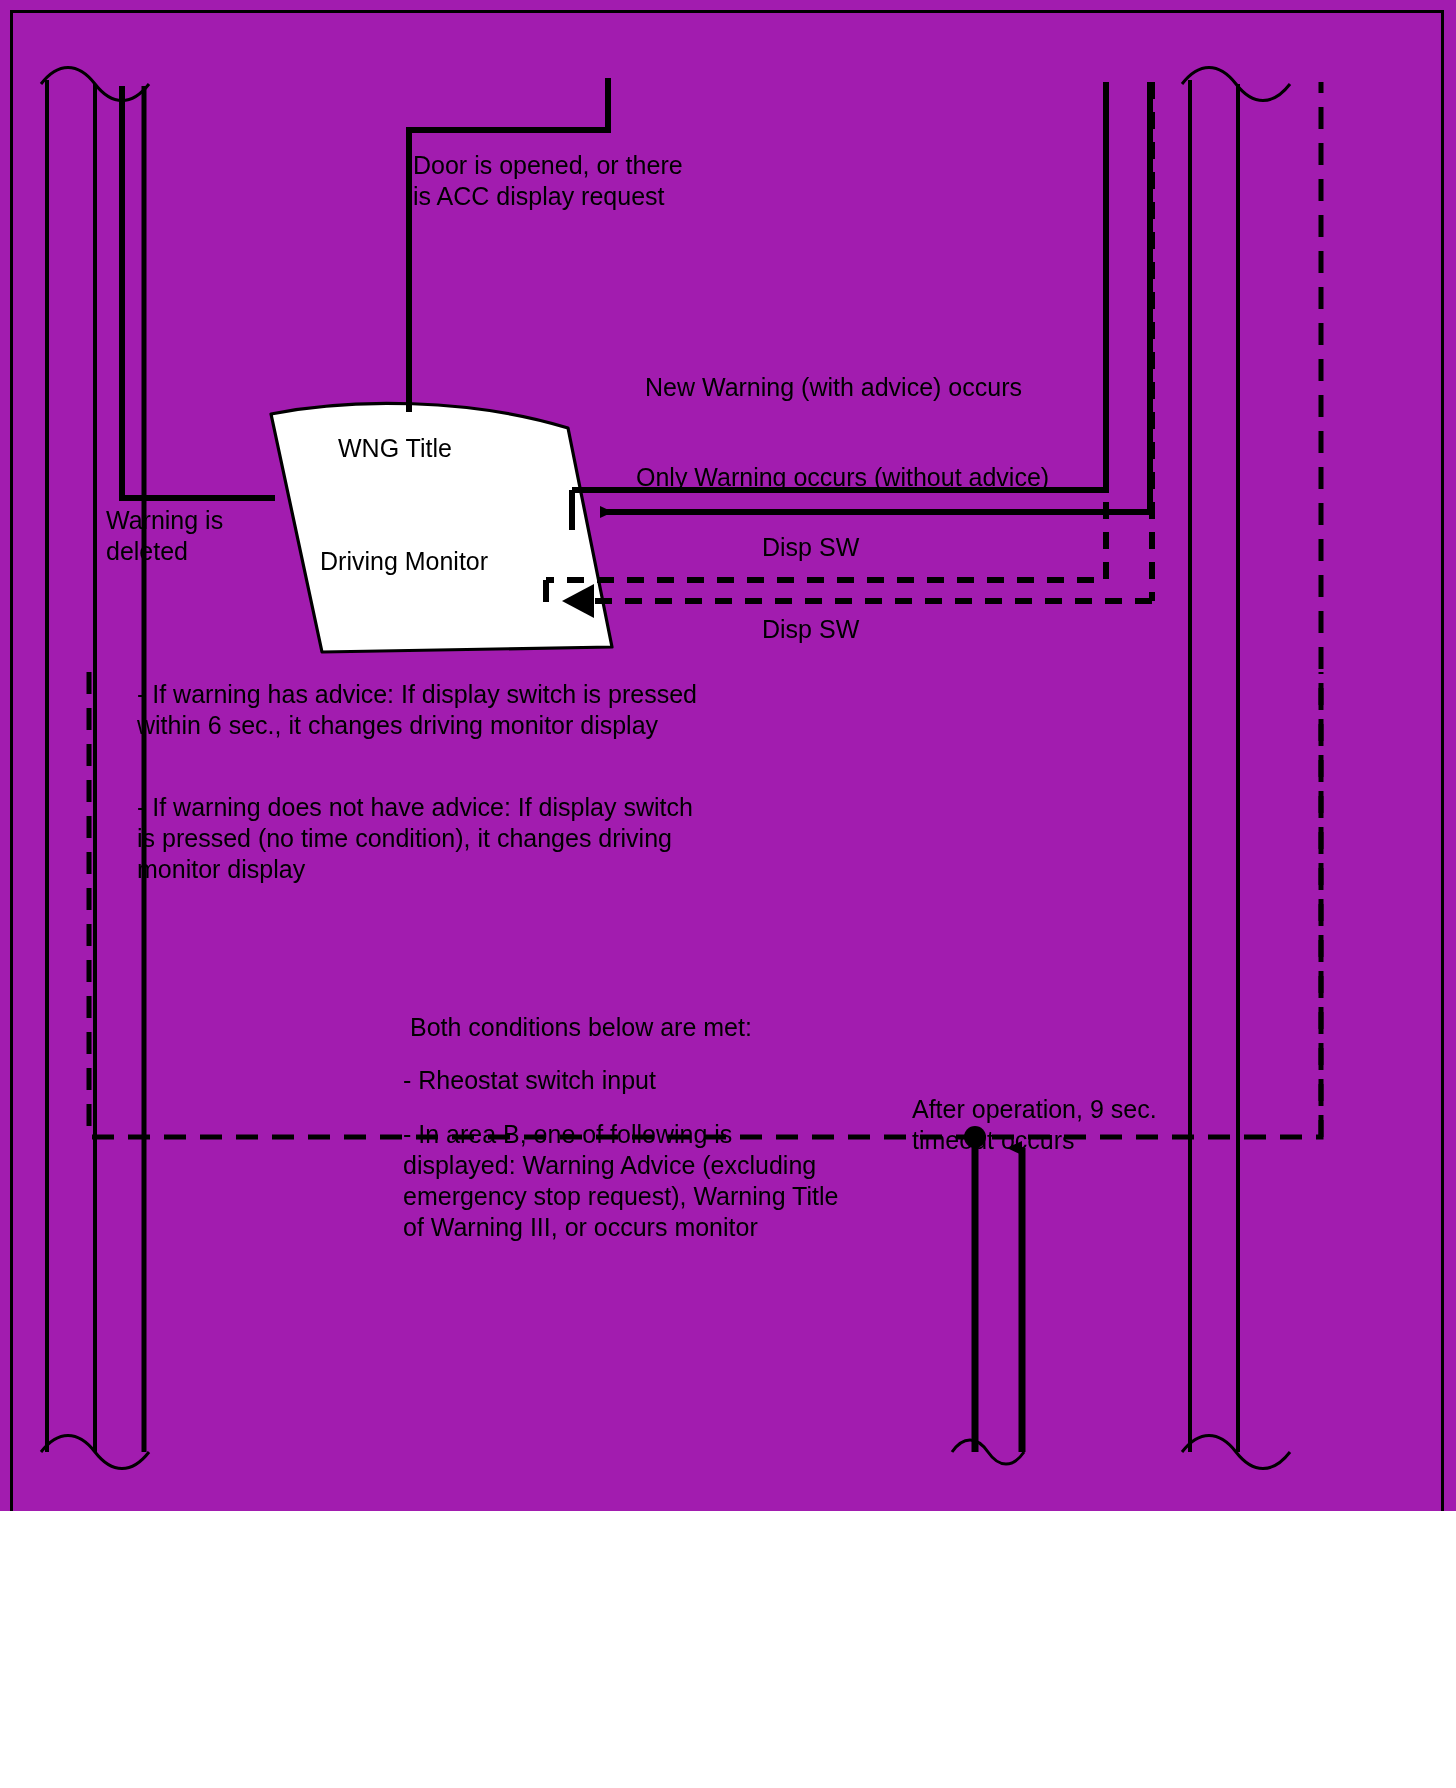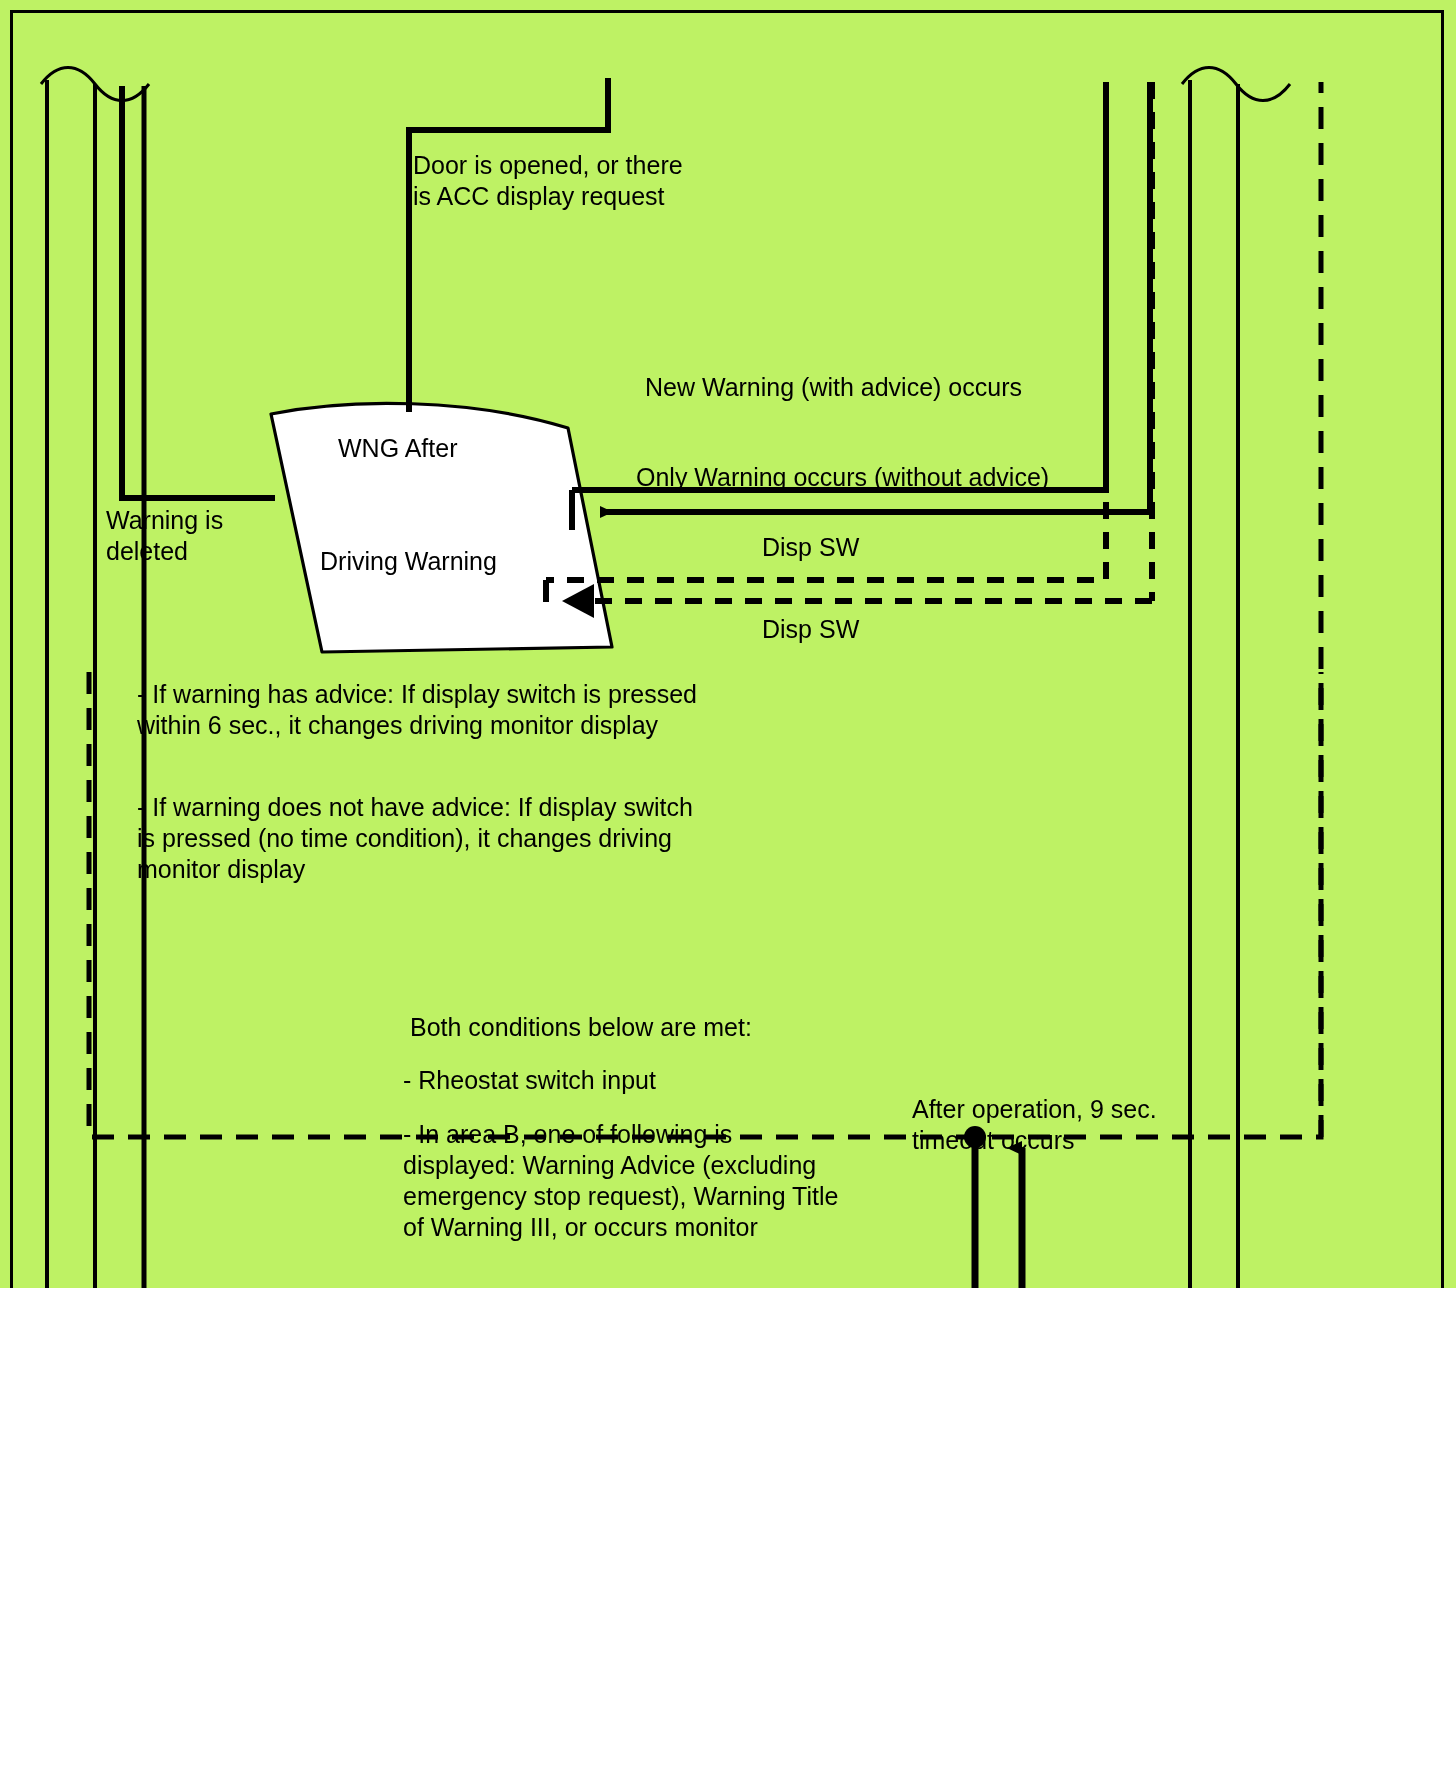--- a/index.html
+++ b/index.html
@@ -7,22 +7,22 @@
     padding: 0;
     background: #ffffff;
   }
   body {
     font-family: "Liberation Sans", sans-serif;
     -webkit-font-smoothing: antialiased;
   }
   #page {
     position: relative;
     width: 1456px;
-    height: 1288px;
-    background: #bef264;
+    height: 1511px;
+    background: #a21caf;
     overflow: hidden;
   }
   #page-border {
     position: absolute;
     left: 10px;
     top: 10px;
     width: 1434px;
     height: 1766px;
     border: 3px solid #000000;
     box-sizing: border-box;
@@ -135,23 +135,23 @@
 
   <div class="lbl" style="left:636px; top:462px;text-align:center;">Only Warning occurs (without advice)</div>
 
   <div class="lbl" style="left:762px; top:532px;">Disp SW</div>
 
   <div class="lbl" style="left:762px; top:614px;">Disp SW</div>
 
   <div class="lbl wrap" style="left:106px; top:505px;">Warning is
 deleted</div>
 
-  <div class="lbl" style="left:338px; top:433px;">WNG After</div>
+  <div class="lbl" style="left:338px; top:433px;">WNG Title</div>
 
-  <div class="lbl" style="left:320px; top:546px;">Driving Warning</div>
+  <div class="lbl" style="left:320px; top:546px;">Driving Monitor</div>
 
   <div class="lbl wrap" style="left:137px; top:679px;">- If warning has advice: If display switch is pressed
 within 6 sec., it changes driving monitor display</div>
 
   <div class="lbl" style="left:410px; top:1012px;">Both conditions below are met:</div>
 
   <div class="lbl wrap" style="left:137px; top:792px;">- If warning does not have advice: If display switch
 is pressed (no time condition), it changes driving
 monitor display</div>
 

